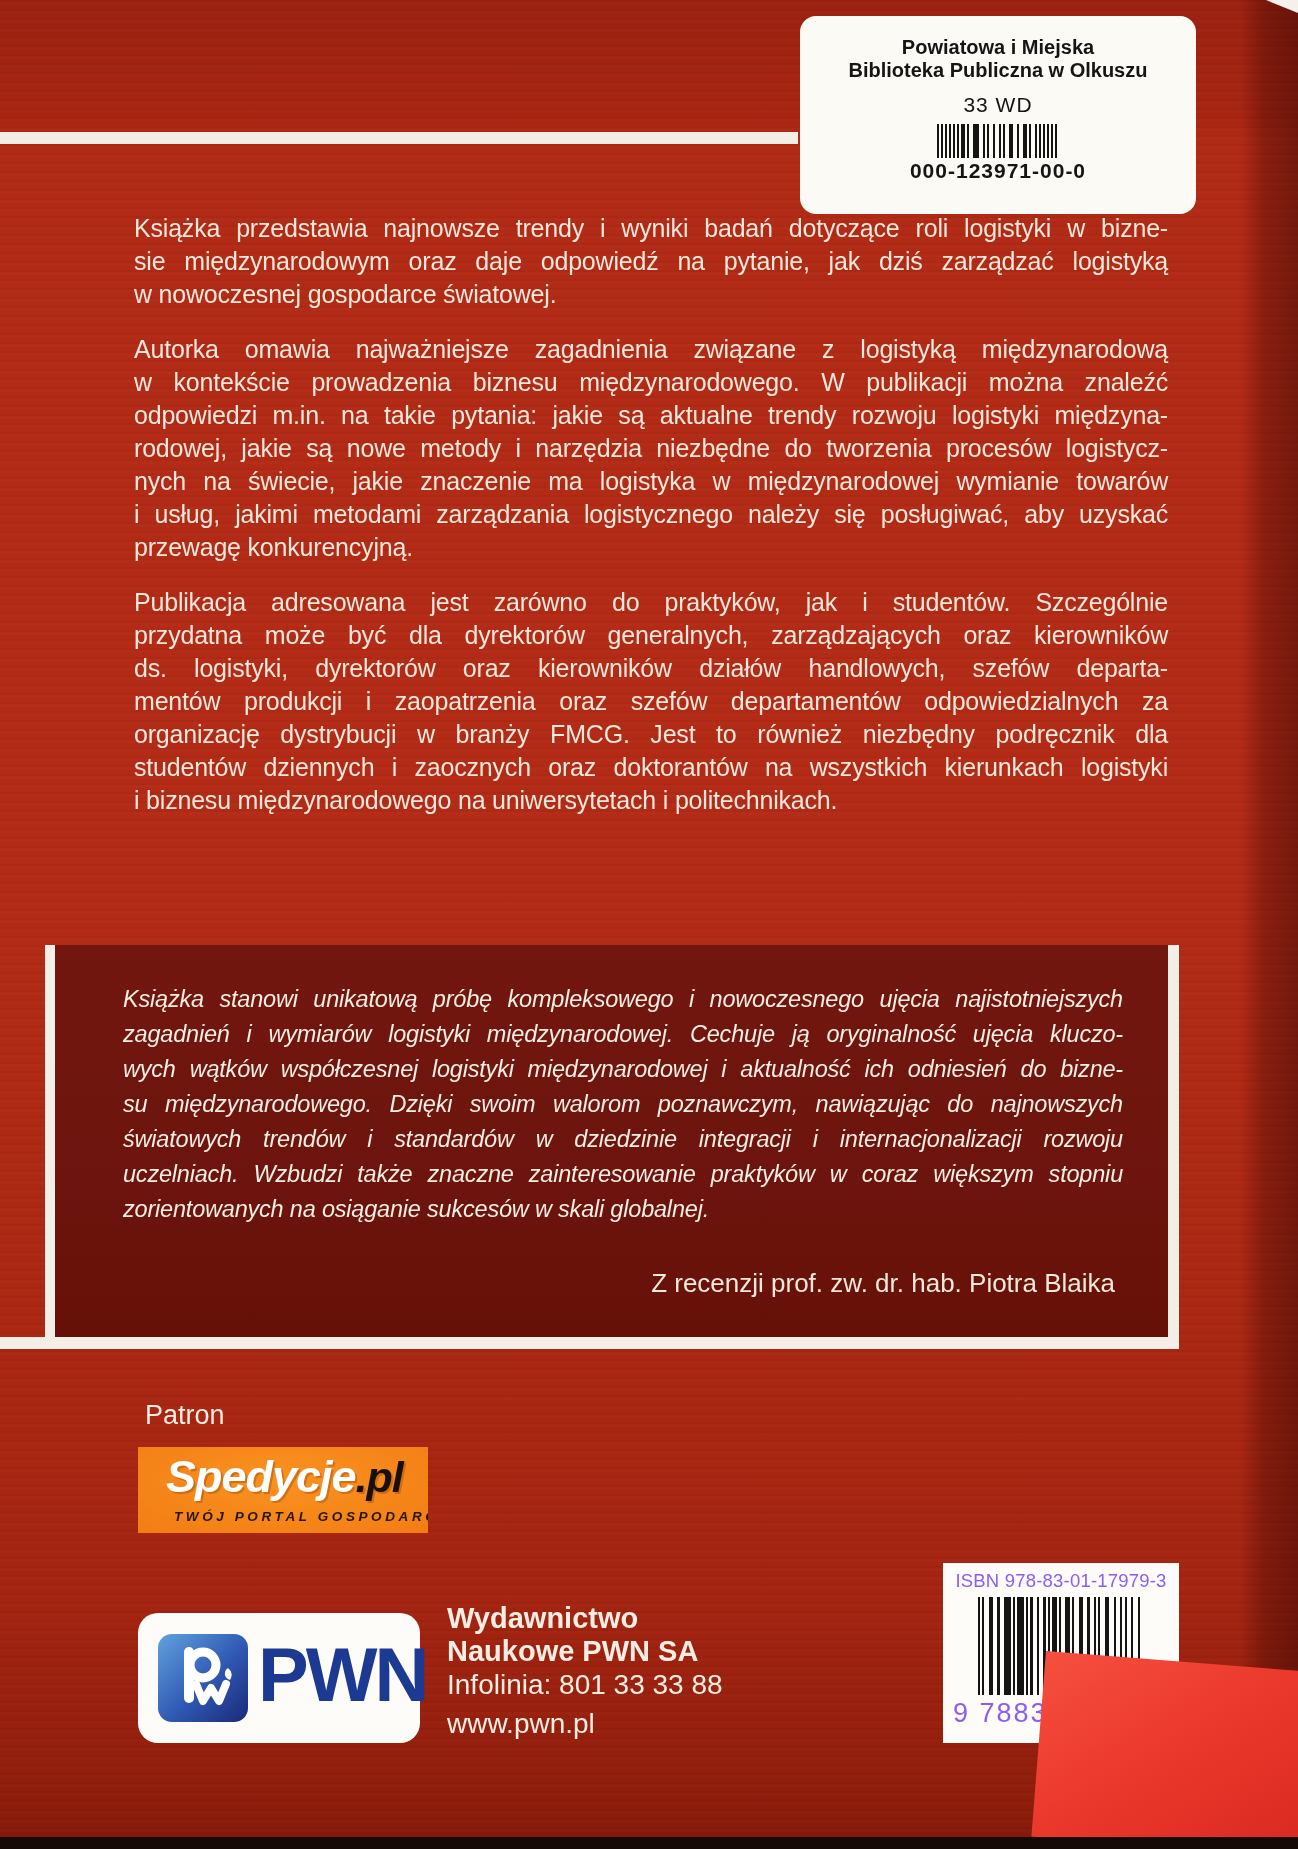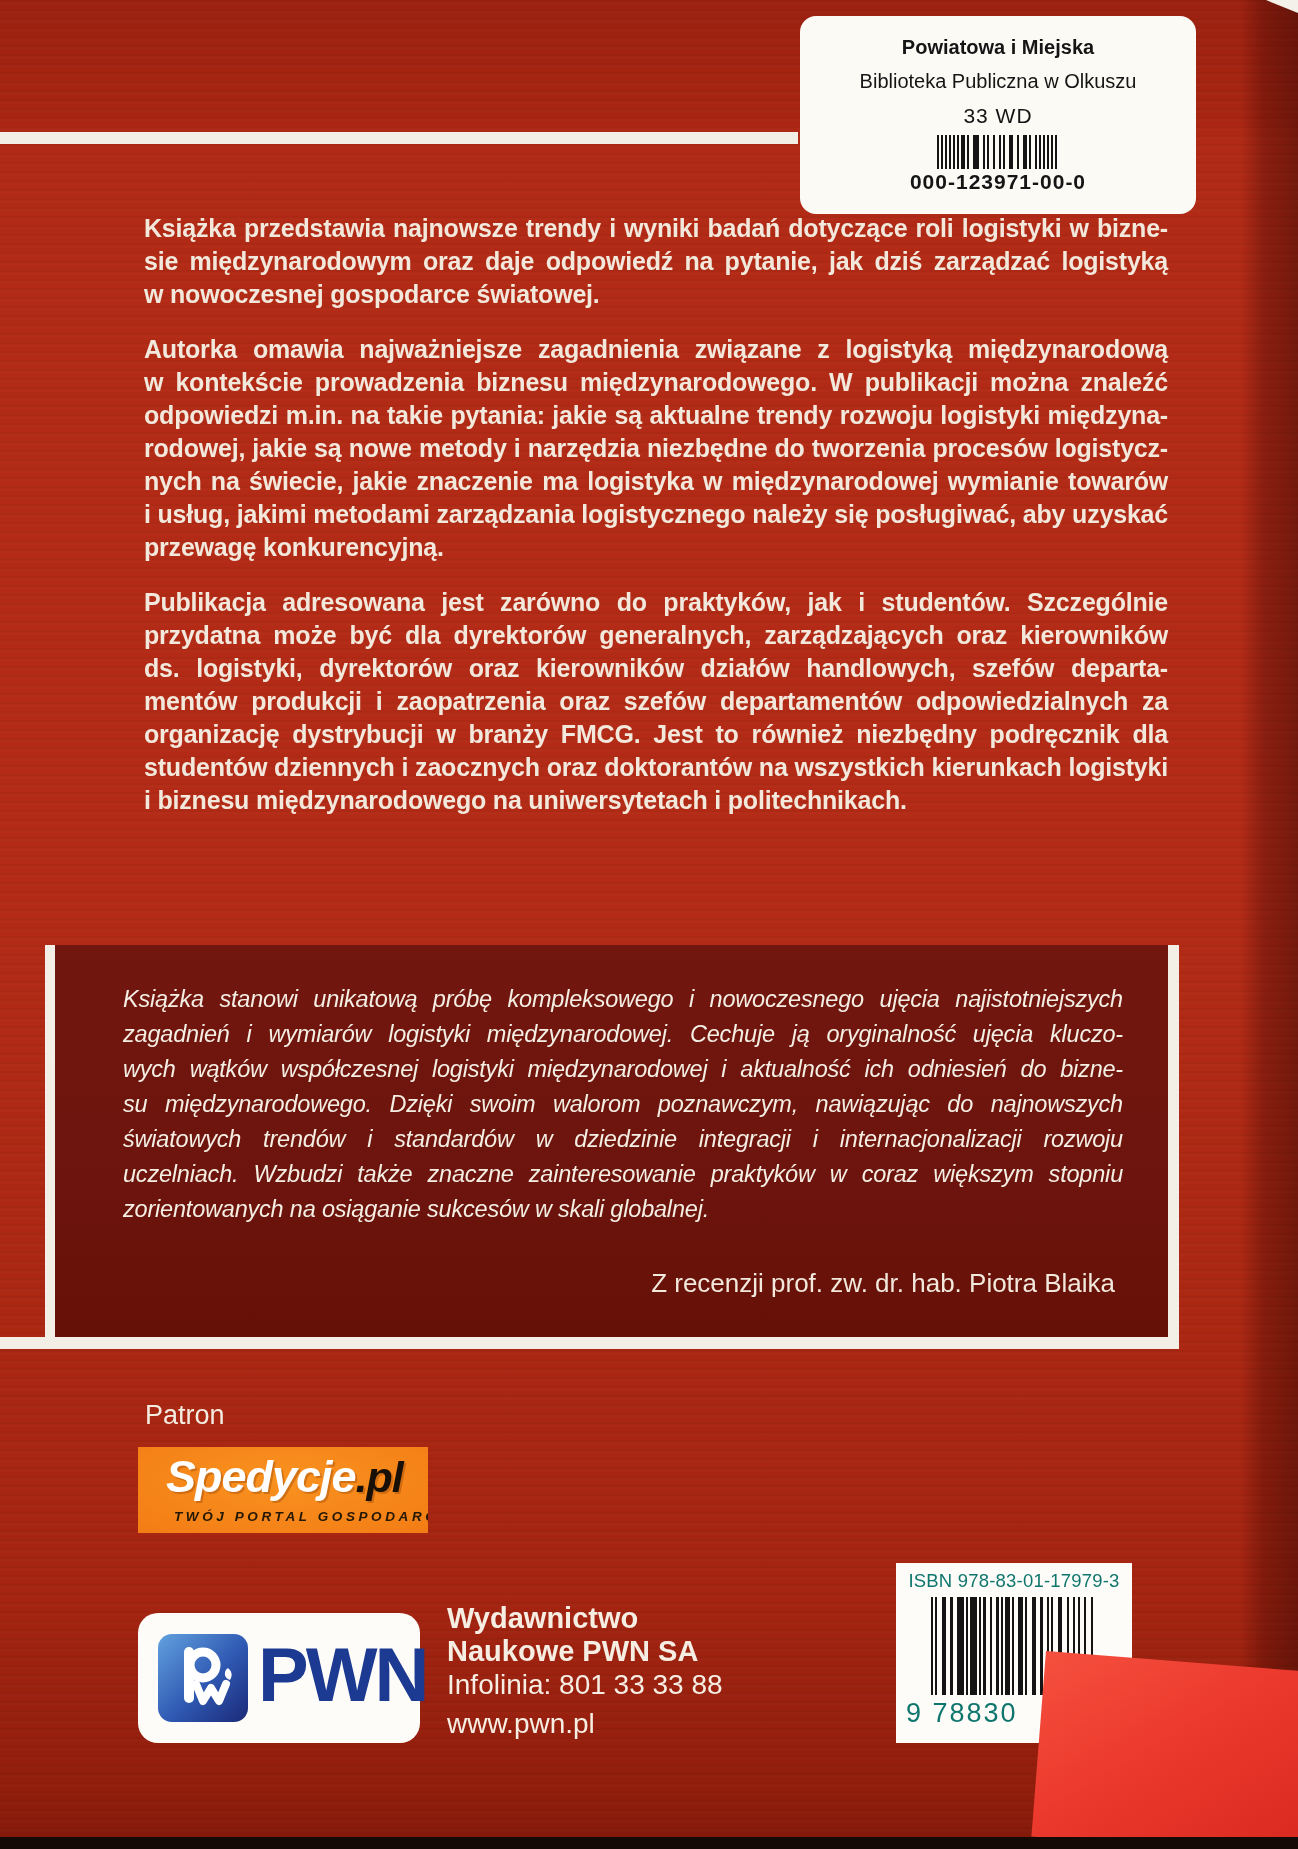--- a/index.html
+++ b/index.html
@@ -17,29 +17,29 @@
     background:linear-gradient(90deg,rgba(40,0,0,0) 0%,rgba(45,2,0,0.30) 40%,rgba(30,0,0,0.42) 100%);}
   .bottom-strip{position:absolute;left:0;bottom:0;width:100%;height:12px;background:#150a06;z-index:6;}
   .corner-tri{position:absolute;top:0;right:0;width:32px;height:13px;background:#f4f1ea;
     clip-path:polygon(0 0,100% 0,100% 100%);z-index:3;}
   .top-stripe{position:absolute;left:0;top:132px;width:798px;height:12px;background:#f3efe7;z-index:2;}
 
   
   .library-label{position:absolute;left:800px;top:16px;width:396px;height:198px;z-index:3;
     background:#fbfaf5;border-radius:16px;color:#151515;text-align:center;}
   .ll-line1{margin-top:20px;font-size:20px;font-weight:700;}
-  .ll-line2{margin-top:11px;font-size:20px;font-weight:400;}
+  .ll-line2{font-size:20px;font-weight:700;}
   .ll-line3{margin-top:11px;font-size:21px;font-weight:400;letter-spacing:1px;text-align:center;}
   .ll-barcode{height:34px;margin:7px auto 0;display:flex;align-items:stretch;justify-content:center;}
   .ll-number{margin-top:1px;font-size:21px;font-weight:700;letter-spacing:1px;}
 
   
   .blurb{position:absolute;left:134px;top:212px;width:1034px;z-index:2;
     color:#f2e8dc;font-size:25px;line-height:33px;letter-spacing:-0.2px;}
-  .para{margin:0 0 22px 10px;font-weight:bold;}
+  .para{margin:0 0 22px 0;}
   .jline{text-align:justify;text-align-last:justify;}
   .lastline{text-align:left;text-align-last:left;}
 
   
   .review-panel{position:absolute;left:55px;top:945px;width:1113px;height:392px;z-index:2;
     background:linear-gradient(180deg,#721710 0%,#6c140d 60%,#661108 100%);}
   .stripe-left{position:absolute;left:45px;top:945px;width:10px;height:392px;background:#f3efe7;z-index:2;}
   .stripe-right{position:absolute;left:1168px;top:945px;width:11px;height:392px;background:#f3efe7;z-index:2;}
   .stripe-bottom{position:absolute;left:0;top:1337px;width:1179px;height:12px;background:#f3efe7;z-index:2;}
   .review-text{position:absolute;left:123px;top:982px;width:1000px;z-index:3;
@@ -63,22 +63,22 @@
   .pwn-badge{position:absolute;left:20px;top:21px;width:90px;height:88px;border-radius:14px;
     background:linear-gradient(135deg,#62a2de 0%,#2f58b2 55%,#1b2a78 100%);}
   .pwn-word{position:absolute;left:120px;top:50%;transform:translateY(-54%);
     font-size:76px;font-weight:700;color:#1d3a92;letter-spacing:-3px;}
   .publisher-text{position:absolute;left:447px;top:1602px;color:#f6eee3;z-index:2;}
   .pub-bold{font-size:29px;font-weight:700;line-height:33px;}
   .pub-reg{font-size:28px;font-weight:400;line-height:33px;}
   .pub-last{margin-top:6px;}
 
   
-  .isbn-box{position:absolute;left:896px;top:1563px;width:236px;height:180px;z-index:4;
-    background:#fdfcf8;text-align:center;color:#0f766e;}
+  .isbn-box{position:absolute;left:943px;top:1563px;width:236px;height:180px;z-index:4;
+    background:#fdfcf8;text-align:center;color:#8b5cf6;}
   .isbn-label{margin-top:7px;font-size:18.5px;letter-spacing:0.2px;}
   .isbn-barcode{width:208px;height:98px;margin:5px auto 0;display:flex;align-items:stretch;justify-content:center;}
   .isbn-digits{margin-top:3px;font-size:27px;text-align:left;padding-left:10px;letter-spacing:2px;}
 
   
   .note{position:absolute;left:1046px;top:1651px;width:280px;height:186px;z-index:5;
     transform:rotate(4.5deg);transform-origin:0 0;
     background:linear-gradient(145deg,#f5503f 0%,#ec392d 45%,#d8281f 100%);}
 
   .bar{height:100%;background:#141414;}

